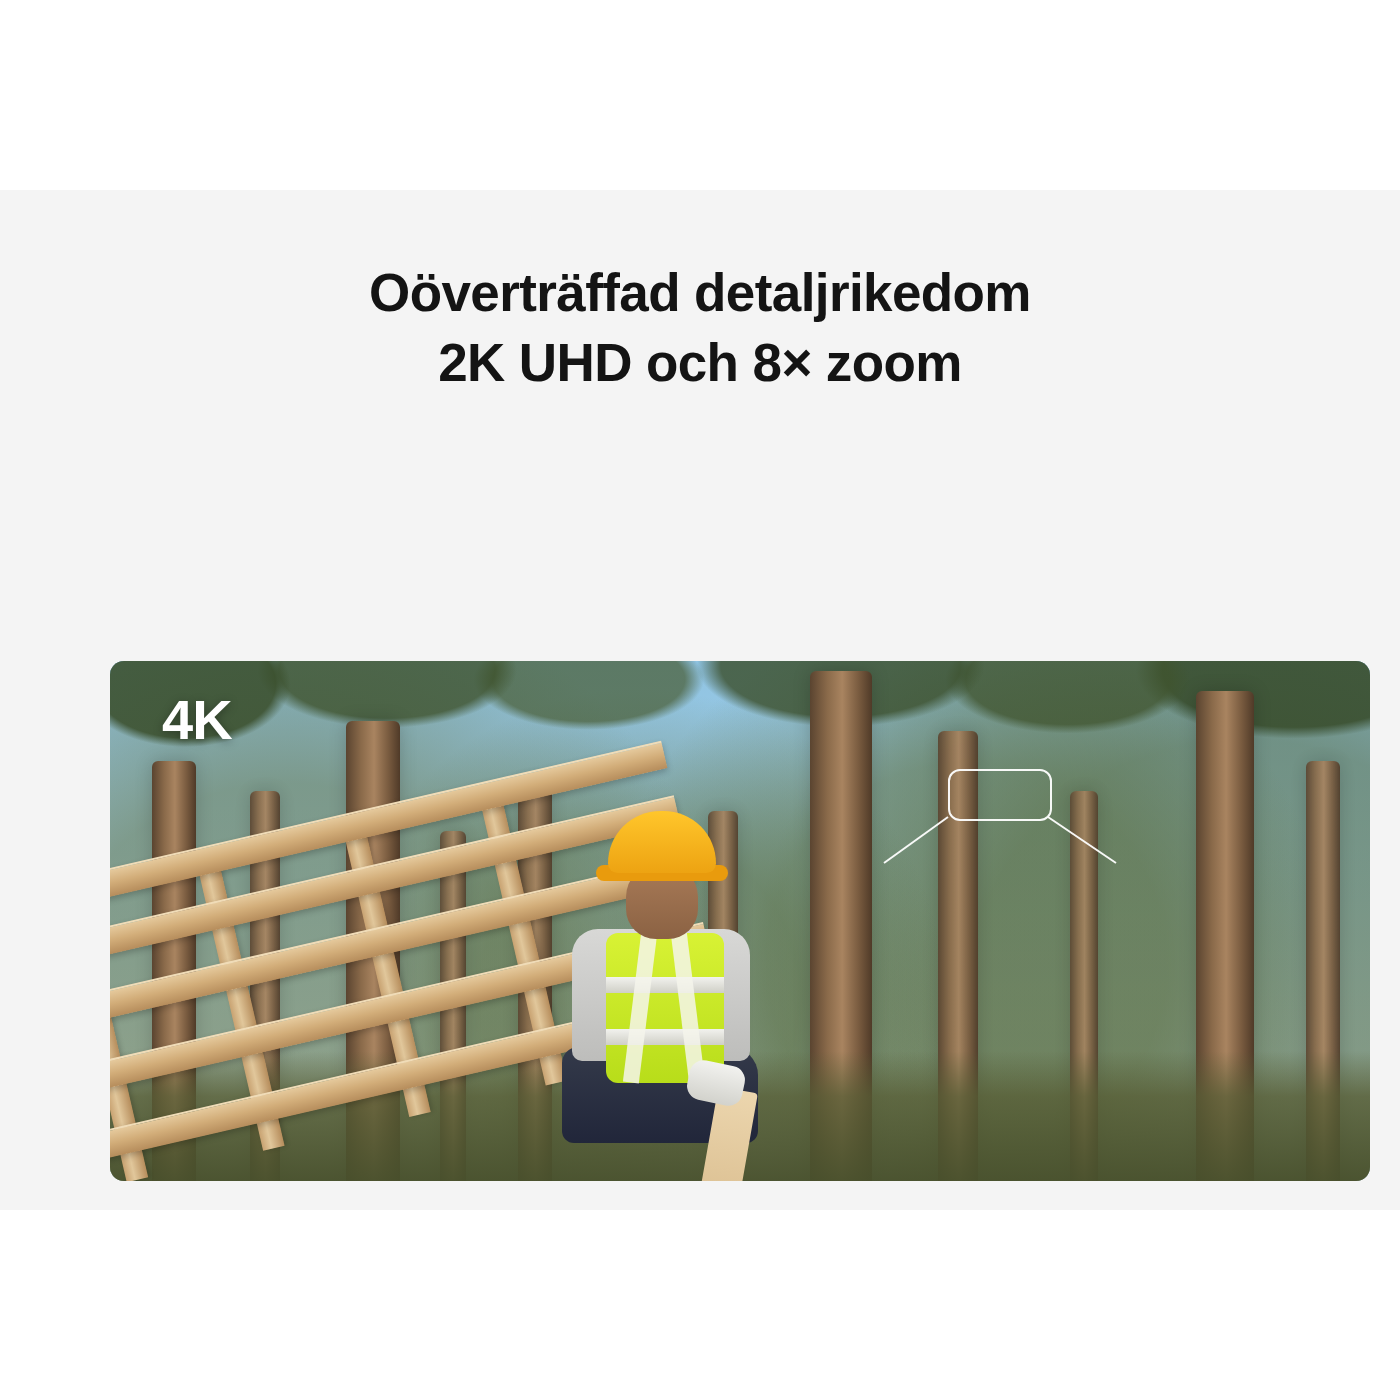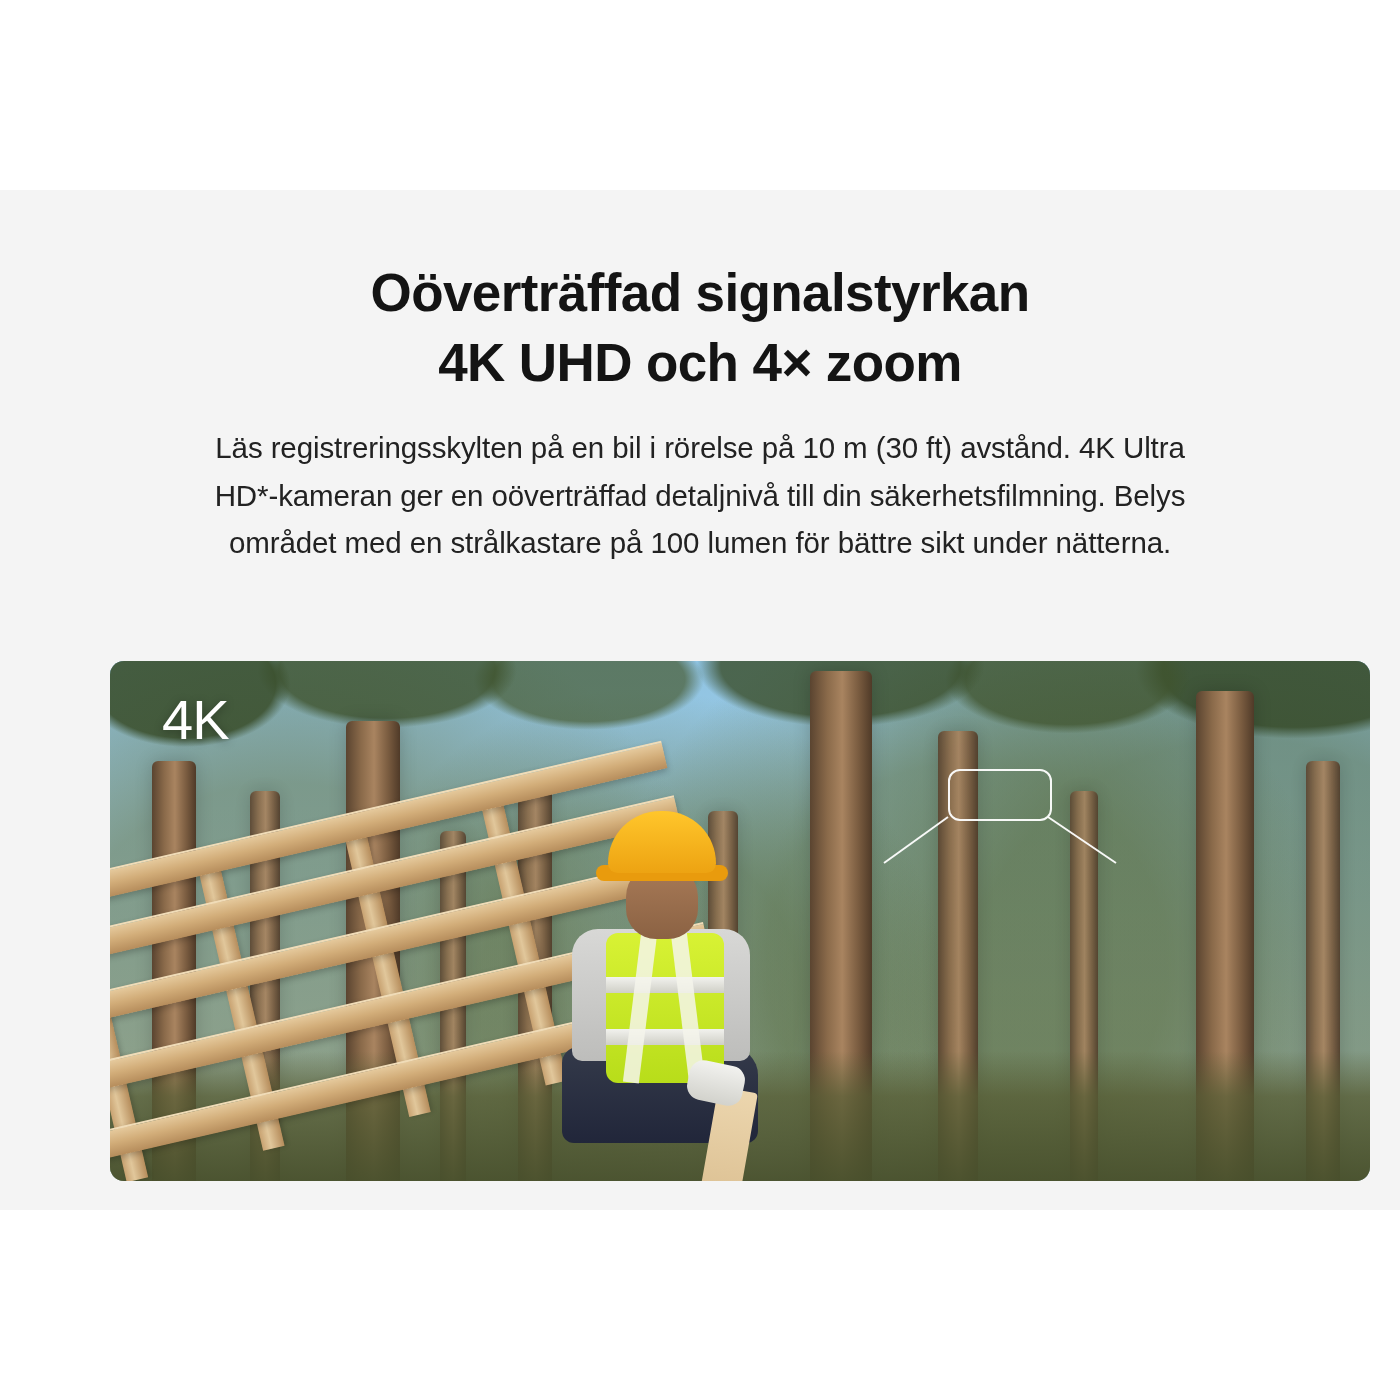--- a/index.html
+++ b/index.html
@@ -236,21 +236,21 @@
     border-radius: 4px;
   }
 
   
   .badge-4k {
     position: absolute;
     left: 52px;
     top: 26px;
     color: #ffffff;
     font-size: 56px;
-    font-weight: 400;
+    font-weight: 700;
     letter-spacing: -1px;
     text-shadow: 0 2px 10px rgba(0,0,0,0.35);
   }
 
   
   .zoom-indicator {
     position: absolute;
     left: 838px;
     top: 108px;
     width: 100px;
@@ -362,24 +362,23 @@
 </style>
 </head>
 <body>
 
 <div class="page">
 
   <section class="promo-card">
 
     <div class="promo-inner">
       <h2 class="headline">
-        <span class="line">Oöverträffad signalstyrkan</span>
-        <span class="line">4K UHD och 4× zoom</span>
+        <span class="line">Oöverträffad detaljrikedom</span>
+        <span class="line">2K UHD och 8× zoom</span>
       </h2>
-      <p class="subcopy">Läs registreringsskylten på en bil i rörelse på 10 m (30 ft) avstånd. 4K Ultra HD*-kameran ger en oöverträffad detaljnivå till din säkerhetsfilmning. Belys området med en strålkastare på 100 lumen för bättre sikt under nätterna.</p>
     </div>
 
     <figure class="media">
 
       <div class="photo">
         <div class="sky"></div>
         <div class="forest-haze"></div>
         <div class="canopy"></div>
 
         <div class="trunk t1"></div>

